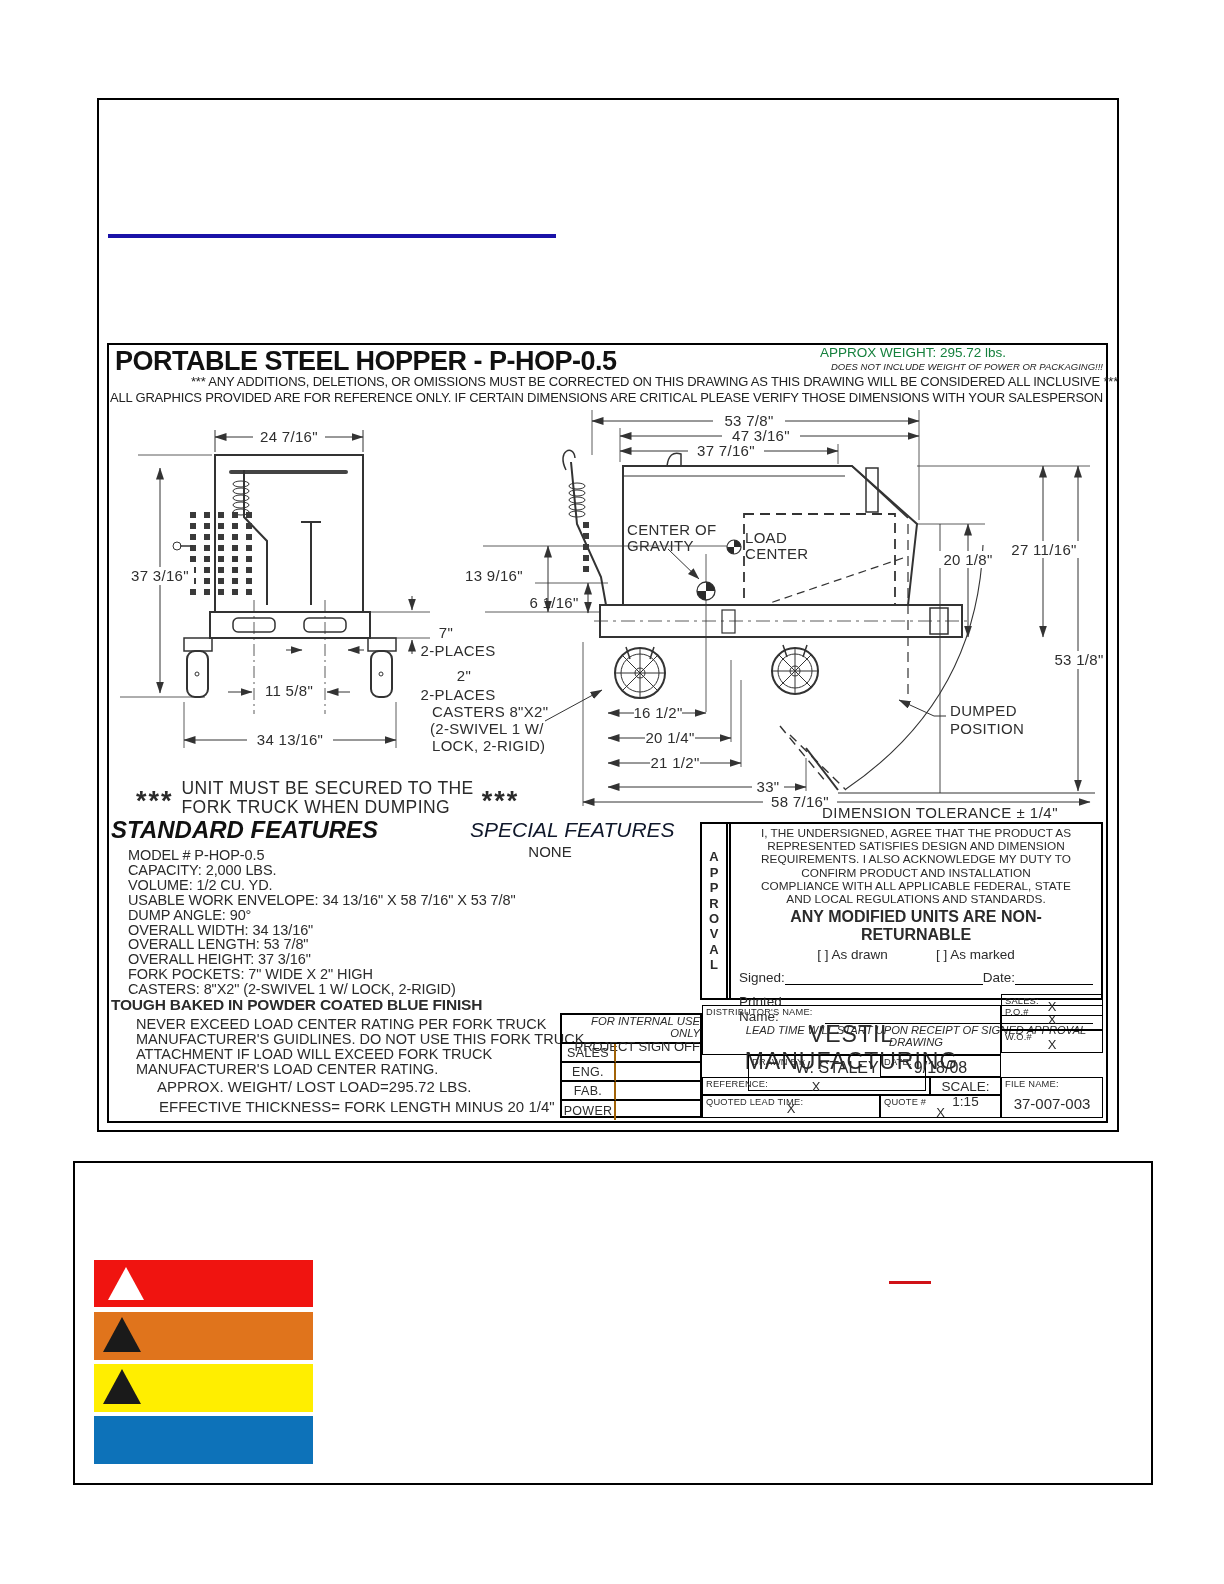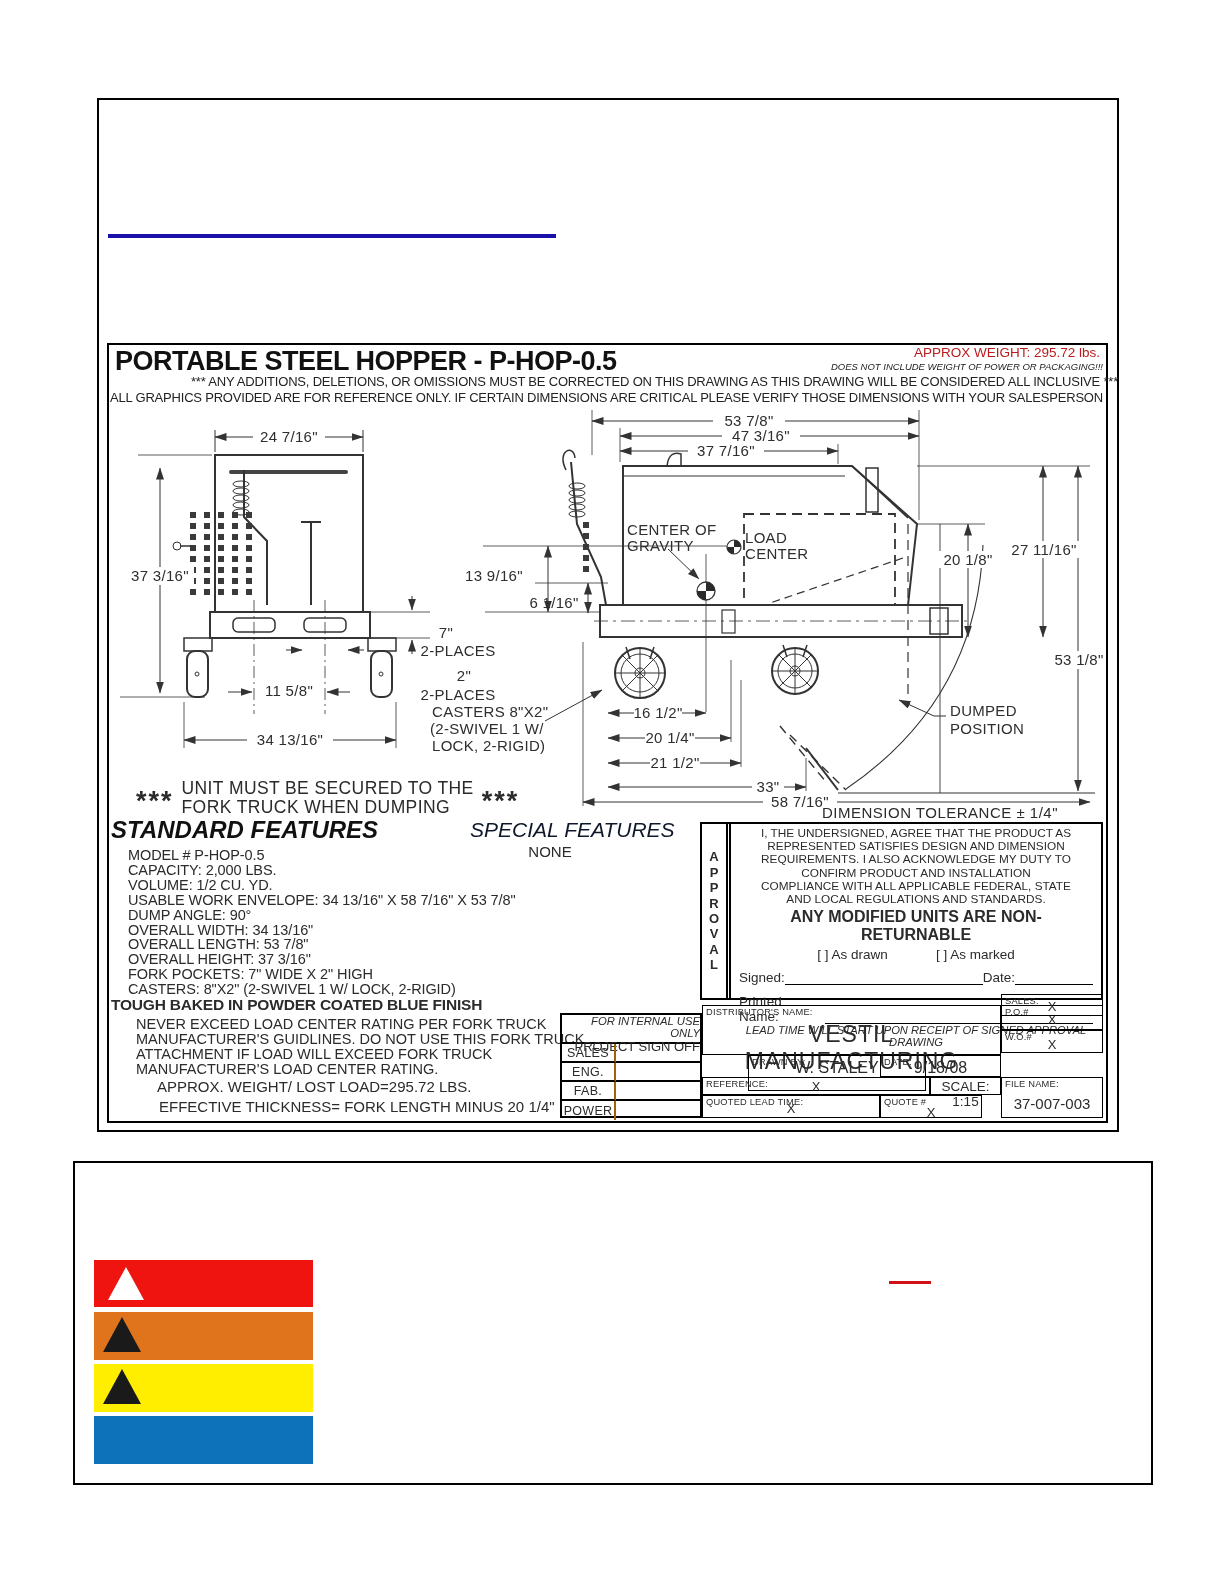--- a/index.html
+++ b/index.html
@@ -3,21 +3,21 @@
 <meta charset="utf-8">
 <style>
   html,body{margin:0;padding:0;}
   body{width:1224px;height:1584px;background:#fff;position:relative;
        font-family:"Liberation Sans",sans-serif;color:#2b2b2b;}
   .abs{position:absolute;}
   .outer-box{left:97px;top:98px;width:1018px;height:1030px;border:2px solid #000;}
   .blue-line{left:108px;top:234px;width:448px;height:4px;}
   .frame{left:107px;top:343px;width:997px;height:776px;border:2px solid #000;background:#fff;}
   .dwg-title{left:115px;top:346px;font-size:27px;font-weight:bold;color:#111;letter-spacing:-0.5px;}
-  .apx{left:820px;top:345px;width:280px;text-align:right;font-size:13.5px;color:#b91c1c;}
+  .apx{left:820px;top:345px;width:280px;text-align:left;font-size:13.5px;color:#15803d;}
   .apx-note{left:795px;top:361px;width:308px;text-align:right;font-size:9.5px;font-style:italic;color:#222;}
   .disc{left:109px;width:995px;text-align:center;font-size:13px;color:#222;letter-spacing:-0.2px;}
   .dwg{left:107px;top:405px;}
   .dt{font-size:15px;fill:#2e2e2e;letter-spacing:0.3px;}
   .mid{text-anchor:middle;}
   .tol{left:790px;top:804px;width:300px;text-align:center;font-size:15px;letter-spacing:0.5px;}
   .secure{left:136px;top:778px;display:flex;align-items:center;gap:8px;}
   .secure .stars{font-size:27px;font-weight:bold;letter-spacing:2px;padding-top:8px;}
   .secure .ln{font-size:17.5px;letter-spacing:0.4px;line-height:19px;}
   .h-std{left:111px;top:816px;font-size:24px;font-weight:bold;font-style:italic;color:#111;}
@@ -364,21 +364,21 @@
   <span class="val" style="top:1px;font-size:13.5px;">SCALE: 1:15</span>
 </div>
 <div class="abs cell" style="left:1001px;top:1077px;width:102px;height:41px;">
   <span class="lbl">FILE NAME:</span>
   <span class="val" style="top:17px;font-size:15px;">37-007-003</span>
 </div>
 <div class="abs cell" style="left:702px;top:1095px;width:178px;height:23px;">
   <span class="lbl">QUOTED LEAD TIME:</span>
   <span class="val" style="top:5px;font-size:13px;">X</span>
 </div>
-<div class="abs cell" style="left:880px;top:1095px;width:102px;height:23px;">
+<div class="abs cell" style="left:880px;top:1095px;width:121px;height:23px;">
   <span class="lbl">QUOTE #</span>
   <span class="val" style="top:9px;font-size:13px;">X</span>
 </div>
 
 <div class="abs bbox"></div>
 <div class="abs bar" style="top: 1260px; height: 47px; background: rgb(240, 20, 16);"></div>
 <div class="abs tri" style="left: 108px; top: 1267px; width: 36px; height: 33px; background: rgb(255, 255, 255);"></div>
 <div class="abs bar" style="top: 1312px; height: 48px; background: rgb(224, 116, 28);"></div>
 <div class="abs tri" style="left: 103px; top: 1317px; width: 38px; height: 35px; background: rgb(26, 26, 26);"></div>
 <div class="abs bar" style="top: 1364px; height: 48px; background: rgb(255, 238, 0);"></div>

